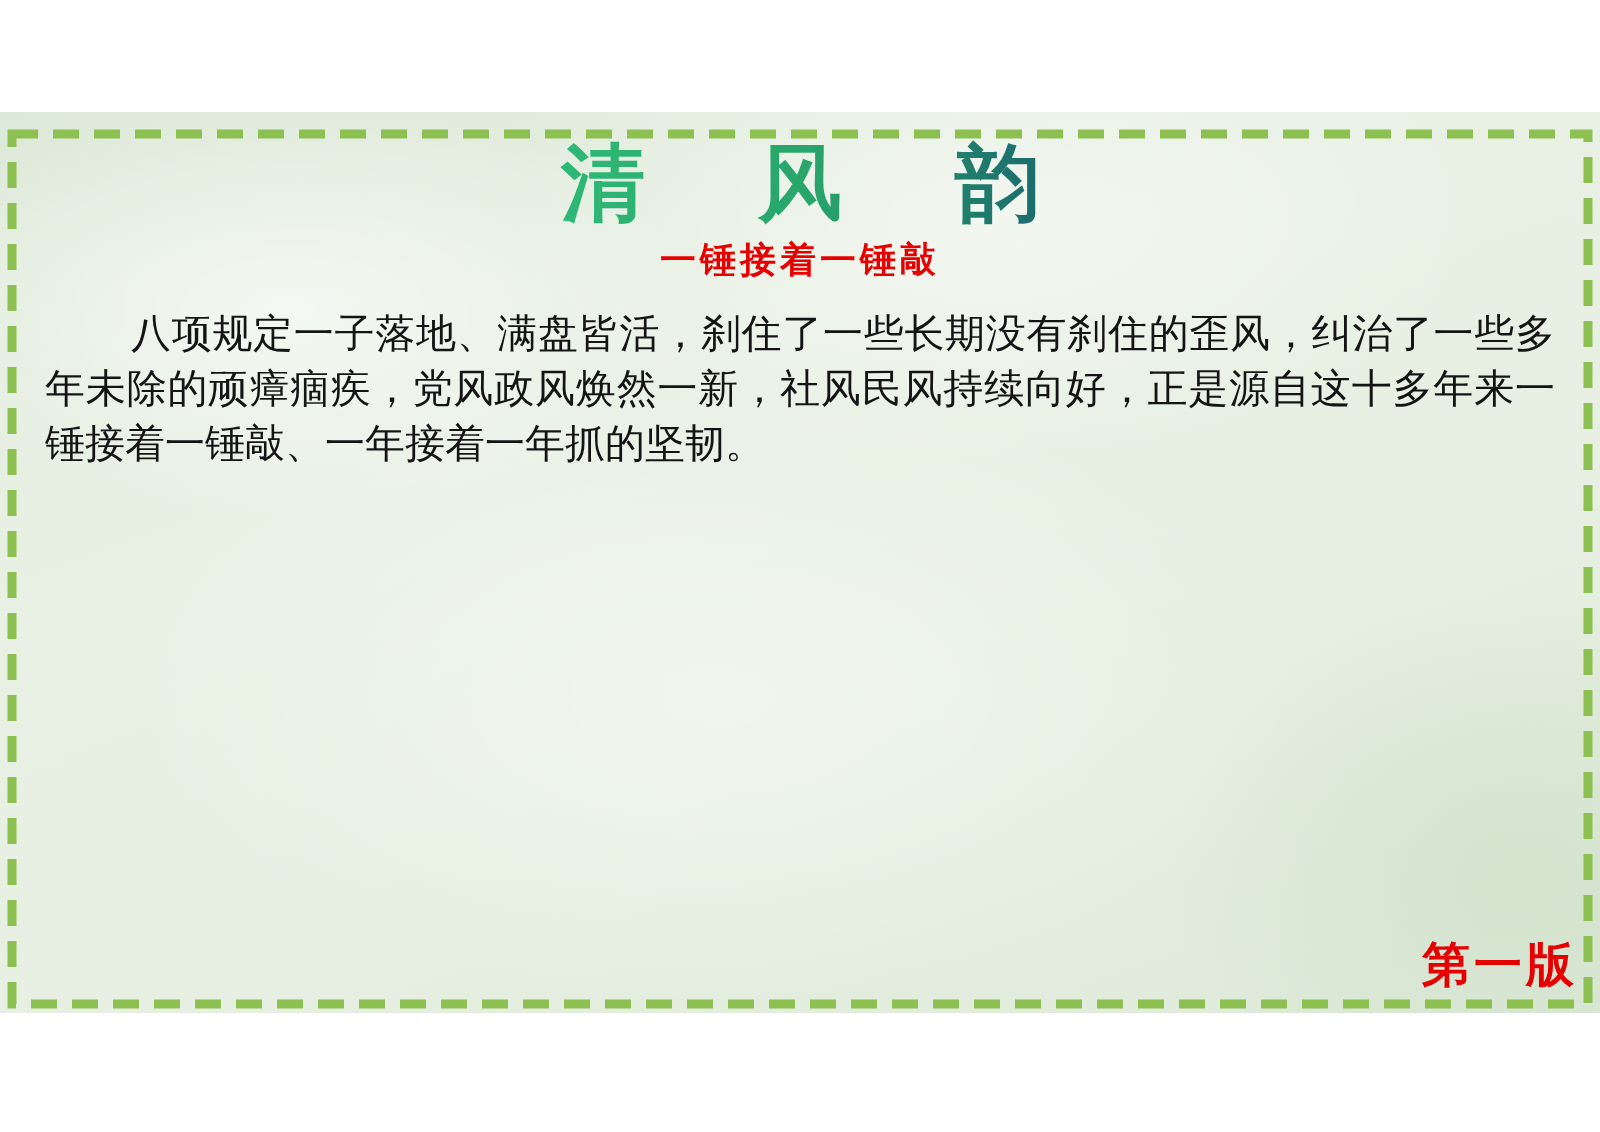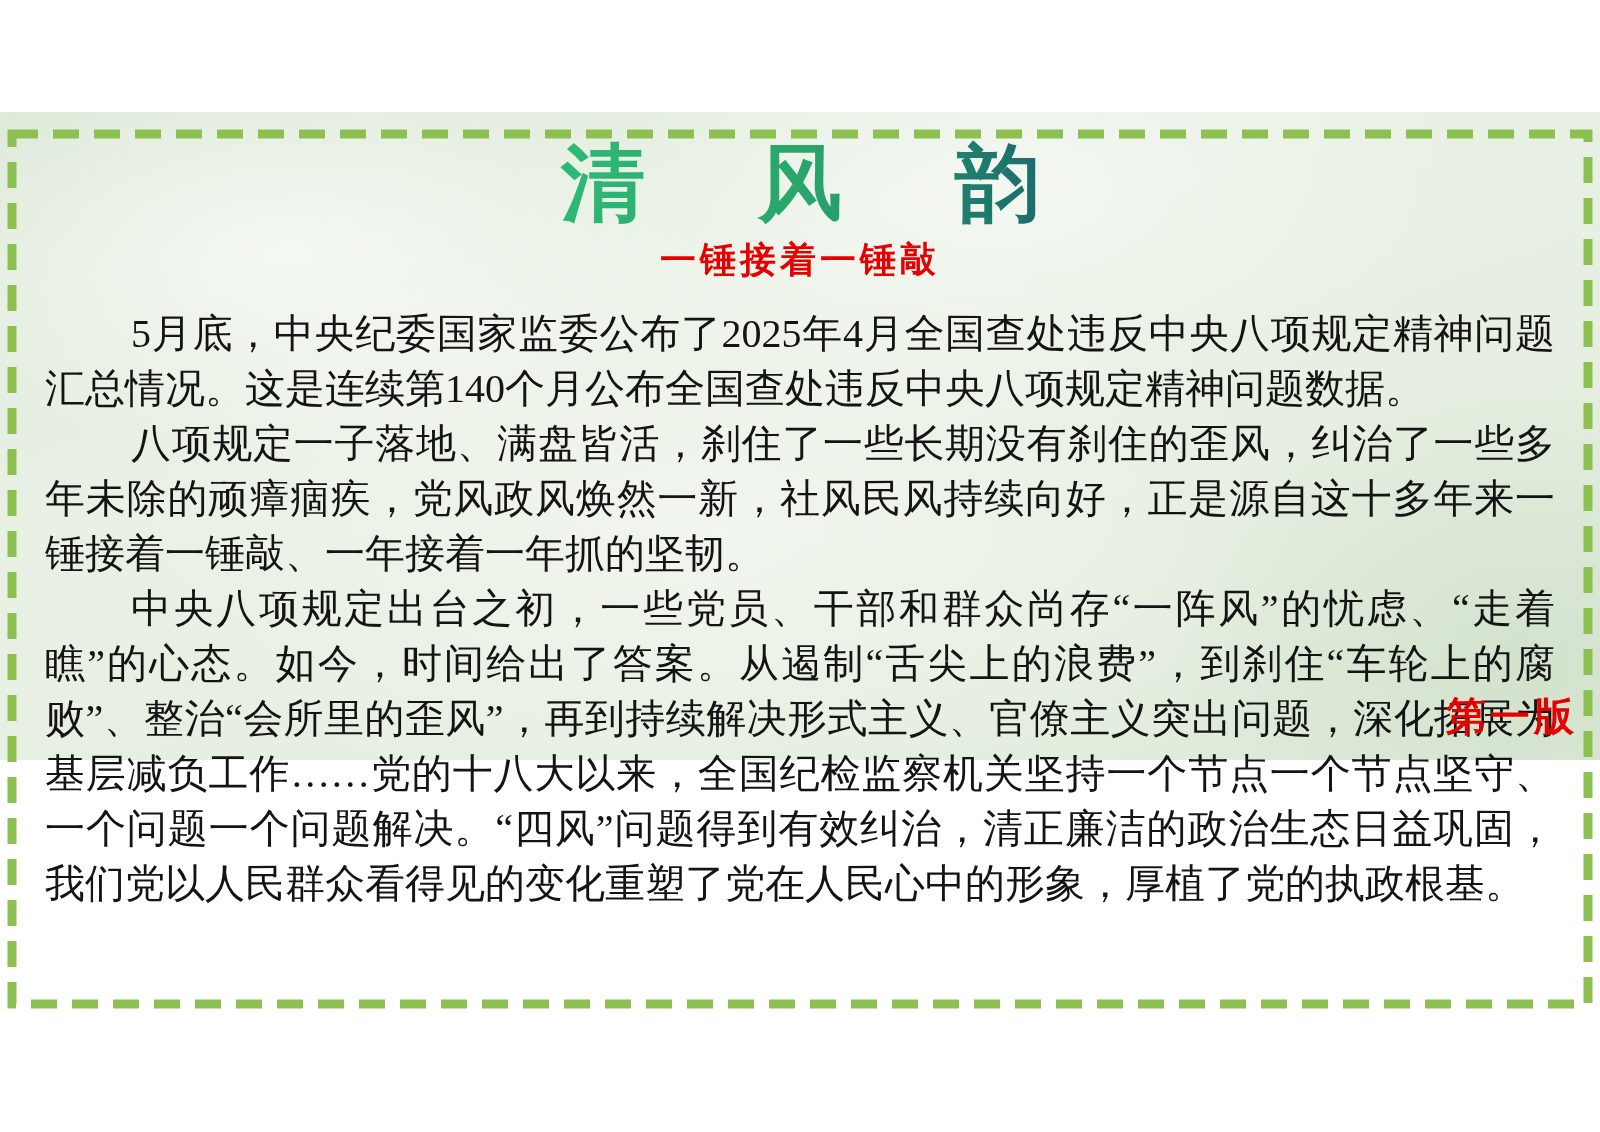--- a/index.html
+++ b/index.html
@@ -16,21 +16,21 @@
     width: 1600px;
     height: 1132px;
     background: #ffffff;
   }
   
   .band {
     position: absolute;
     left: 0;
     top: 112px;
     width: 1600px;
-    height: 648px;
+    height: 901px;
     background:
       radial-gradient(ellipse 600px 300px at 18% 22%, rgba(255,255,255,0.60), rgba(255,255,255,0) 70%),
       radial-gradient(ellipse 700px 350px at 62% 12%, rgba(255,255,255,0.45), rgba(255,255,255,0) 70%),
       radial-gradient(ellipse 800px 420px at 45% 65%, rgba(255,255,255,0.40), rgba(255,255,255,0) 75%),
       radial-gradient(ellipse 500px 400px at 95% 85%, rgba(199,219,193,0.55), rgba(199,219,193,0) 70%),
       linear-gradient(160deg, #dde9d8 0%, #e9f1e5 35%, #e6efe1 65%, #deead9 100%);
   }
   .frame-svg {
     position: absolute;
     left: 0; top: 0;
@@ -90,21 +90,21 @@
     text-align: justify;
   }
   .article p {
     margin: 0;
     text-indent: 2.15em;
   }
   .page-label {
     position: absolute;
     right: 22px;
     bottom: 16px;
-    font-size: 40px;
+    font-size: 48px;
     font-weight: bold;
     color: var(--label-red);
     letter-spacing: 4px;
   }
 </style>
 </head>
 <body>
 
 <div class="page">
   <div class="band">
@@ -113,20 +113,18 @@
       <rect x="12" y="22" width="1576" height="870" fill="none" stroke="#8cc152" stroke-width="9" stroke-dasharray="26 15"></rect>
     </svg>
 
     <div class="masthead">
       <h1 class="title">清 风 韵</h1>
       <h2 class="headline">一锤接着一锤敲</h2>
     </div>
 
 
     <div class="article">
-      <p>5月底，中央纪委国家监委公布了2025年4月全国查处违反中央八项规定精神问题汇总情况。这是连续第140个月公布全国查处违反中央八项规定精神问题数据。</p>
       <p>八项规定一子落地、满盘皆活，刹住了一些长期没有刹住的歪风，纠治了一些多年未除的顽瘴痼疾，党风政风焕然一新，社风民风持续向好，正是源自这十多年来一锤接着一锤敲、一年接着一年抓的坚韧。</p>
-      <p>中央八项规定出台之初，一些党员、干部和群众尚存“一阵风”的忧虑、“走着瞧”的心态。如今，时间给出了答案。从遏制“舌尖上的浪费”，到刹住“车轮上的腐败”、整治“会所里的歪风”，再到持续解决形式主义、官僚主义突出问题，深化拓展为基层减负工作……党的十八大以来，全国纪检监察机关坚持一个节点一个节点坚守、一个问题一个问题解决。“四风”问题得到有效纠治，清正廉洁的政治生态日益巩固，我们党以人民群众看得见的变化重塑了党在人民心中的形象，厚植了党的执政根基。</p>
     </div>
 
     <div class="page-label">第一版</div>
   </div>
 </div>
 
 </body></html>

